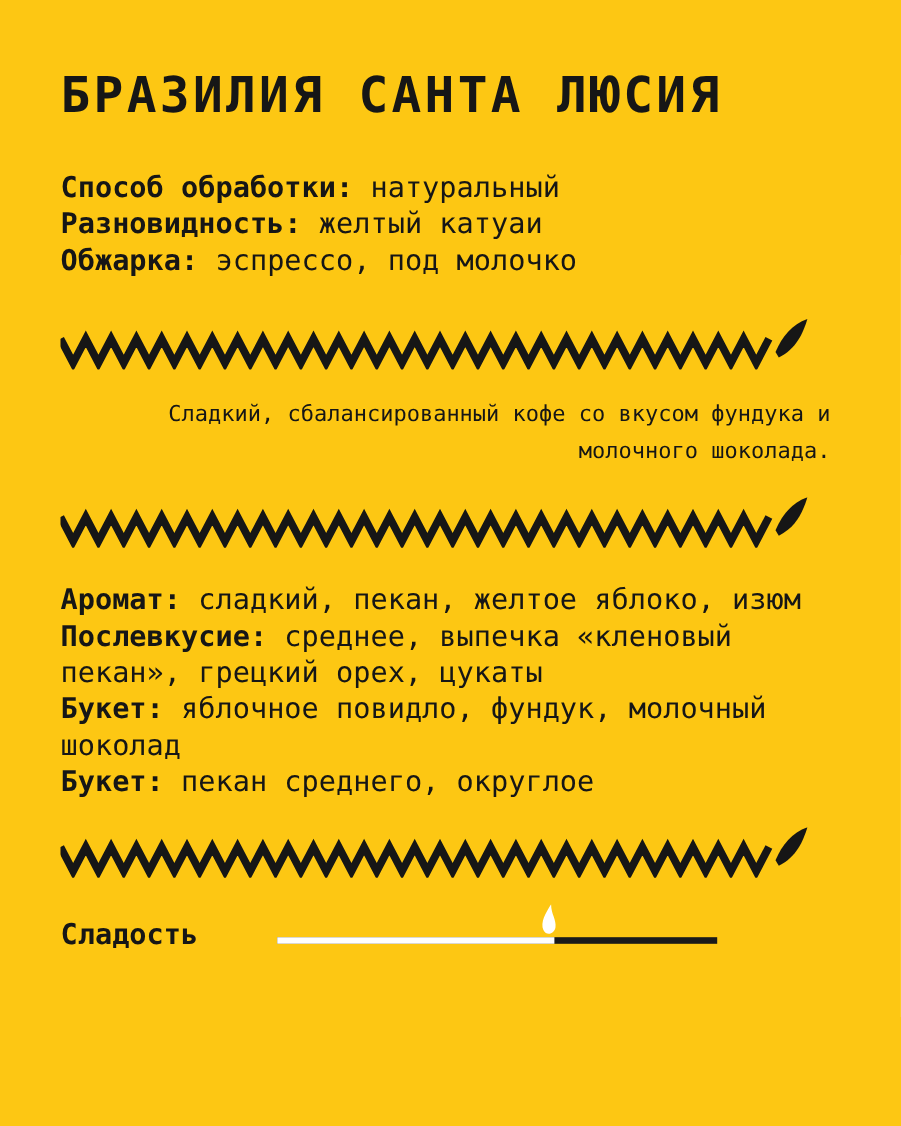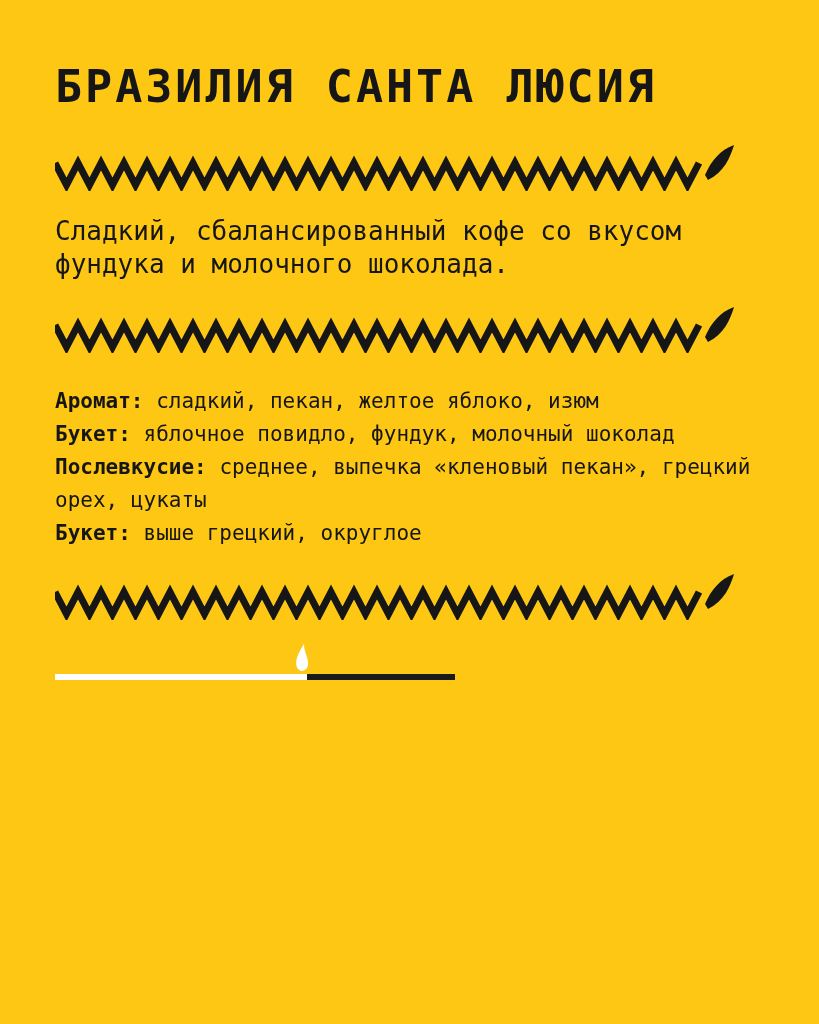--- a/index.html
+++ b/index.html
@@ -16,22 +16,22 @@
     margin:0; font-size:45px; line-height:1.0; font-weight:bold;
     letter-spacing:3px; white-space:nowrap;
   }
   .props{margin-top:46px; font-size:26px; line-height:33px; width:710px;}
   .prop-row{white-space:nowrap;}
   .b{font-weight:bold;}
   .zigzag{height:46px; width:690px;}
   .zz-1{margin-top:36px;}
   .zz-2{margin-top:26px;}
   .zz-3{margin-top:24px;}
-  .desc{margin:24px 0 0 0; font-size:26px; line-height:33px; width:700px;}
-  .notes{margin-top:32px; font-size:21px; line-height:33px; width:700px;}
+  .desc{margin:24px 0 0 0; font-size:20px; line-height:33px; width:700px;text-align:right;}
+  .notes{margin-top:32px; font-size:26px; line-height:33px; width:700px;}
   .notes p{margin:0;}
   .scales{margin-top:28px;}
   .scale-row{display:flex; align-items:center; height:49px;}
   .scale-label{
     width:197px; font-size:26px; font-weight:bold; line-height:33px;
     flex:none;
   }
   .bar{
     position:relative; width:400px; height:6px; flex:none;
     background:var(--bar-black); top:4px;
@@ -42,47 +42,53 @@
   .marker{position:absolute; top:-30px; width:16px; height:30px;}
 </style>
 </head>
 <body>
 
 <div class="page">
   <div class="inner">
 
     <h1 class="title">БРАЗИЛИЯ САНТА ЛЮСИЯ</h1>
 
+    <div class="props">
+      <div class="prop-row"><span class="b">Способ обработки:</span> <span>натуральный</span></div>
+      <div class="prop-row"><span class="b">Разновидность:</span> <span>желтый катуаи</span></div>
+      <div class="prop-row"><span class="b">Обжарка:</span> <span>эспрессо, под молочко</span></div>
+    </div>
 
     <div class="zigzag zz-1"><svg width="690" height="46" viewBox="0 0 690 46">
           <polyline points="0.0,18 11.5,40 23.0,18 34.5,40 46.0,18 57.5,40 69.0,18 80.5,40 92.0,18 103.5,40 115.0,18 126.5,40 138.0,18 149.5,40 161.0,18 172.5,40 184.0,18 195.5,40 207.0,18 218.5,40 230.0,18 241.5,40 253.0,18 264.5,40 276.0,18 287.5,40 299.0,18 310.5,40 322.0,18 333.5,40 345.0,18 356.5,40 368.0,18 379.5,40 391.0,18 402.5,40 414.0,18 425.5,40 437.0,18 448.5,40 460.0,18 471.5,40 483.0,18 494.5,40 506.0,18 517.5,40 529.0,18 540.5,40 552.0,18 563.5,40 575.0,18 586.5,40 598.0,18 609.5,40 621.0,18 632.5,40 644.0,18" fill="none" stroke="var(--ink)" stroke-width="7"></polyline>
           <path d="M650,30 C656,16 665,5 679,0 C675,13 669,27 653,35 Z" fill="var(--ink)"></path>
         </svg></div>
 
     <p class="desc">Сладкий, сбалансированный кофе со вкусом фундука и молочного шоколада.</p>
 
     <div class="zigzag zz-2"><svg width="690" height="46" viewBox="0 0 690 46">
           <polyline points="0.0,18 11.5,40 23.0,18 34.5,40 46.0,18 57.5,40 69.0,18 80.5,40 92.0,18 103.5,40 115.0,18 126.5,40 138.0,18 149.5,40 161.0,18 172.5,40 184.0,18 195.5,40 207.0,18 218.5,40 230.0,18 241.5,40 253.0,18 264.5,40 276.0,18 287.5,40 299.0,18 310.5,40 322.0,18 333.5,40 345.0,18 356.5,40 368.0,18 379.5,40 391.0,18 402.5,40 414.0,18 425.5,40 437.0,18 448.5,40 460.0,18 471.5,40 483.0,18 494.5,40 506.0,18 517.5,40 529.0,18 540.5,40 552.0,18 563.5,40 575.0,18 586.5,40 598.0,18 609.5,40 621.0,18 632.5,40 644.0,18" fill="none" stroke="var(--ink)" stroke-width="7"></polyline>
           <path d="M650,30 C656,16 665,5 679,0 C675,13 669,27 653,35 Z" fill="var(--ink)"></path>
         </svg></div>
 
     <div class="notes">
       <p><span class="b">Аромат:</span> <span>сладкий, пекан, желтое яблоко, изюм</span></p>
+      <p><span class="b">Послевкусие:</span> <span>среднее, выпечка «кленовый пекан», грецкий орех, цукаты</span></p>
       <p><span class="b">Букет:</span> <span>яблочное повидло, фундук, молочный шоколад</span></p>
-      <p><span class="b">Послевкусие:</span> <span>среднее, выпечка «кленовый пекан», грецкий орех, цукаты</span></p>
-      <p><span class="b">Букет:</span> <span>выше грецкий, округлое</span></p>
+      <p><span class="b">Букет:</span> <span>пекан среднего, округлое</span></p>
     </div>
 
     <div class="zigzag zz-3"><svg width="690" height="46" viewBox="0 0 690 46">
           <polyline points="0.0,18 11.5,40 23.0,18 34.5,40 46.0,18 57.5,40 69.0,18 80.5,40 92.0,18 103.5,40 115.0,18 126.5,40 138.0,18 149.5,40 161.0,18 172.5,40 184.0,18 195.5,40 207.0,18 218.5,40 230.0,18 241.5,40 253.0,18 264.5,40 276.0,18 287.5,40 299.0,18 310.5,40 322.0,18 333.5,40 345.0,18 356.5,40 368.0,18 379.5,40 391.0,18 402.5,40 414.0,18 425.5,40 437.0,18 448.5,40 460.0,18 471.5,40 483.0,18 494.5,40 506.0,18 517.5,40 529.0,18 540.5,40 552.0,18 563.5,40 575.0,18 586.5,40 598.0,18 609.5,40 621.0,18 632.5,40 644.0,18" fill="none" stroke="var(--ink)" stroke-width="7"></polyline>
           <path d="M650,30 C656,16 665,5 679,0 C675,13 669,27 653,35 Z" fill="var(--ink)"></path>
         </svg></div>
 
     <div class="scales">
       <div class="scale-row">
+        <span class="scale-label">Сладость</span>
         <div class="bar">
           <div class="bar-fill" style="width: 63%;"></div>
           <svg class="marker" viewBox="0 0 16 30" style="left: calc(63% - 13px);">
               <path d="M10,0 C10,9 15,14 14,21 C13,27 6,29.5 3,23.5 C0,16.5 5,8 10,0 Z" fill="var(--bar-white)"></path>
             </svg>
         </div>
       </div>
     </div>
 
   </div>

